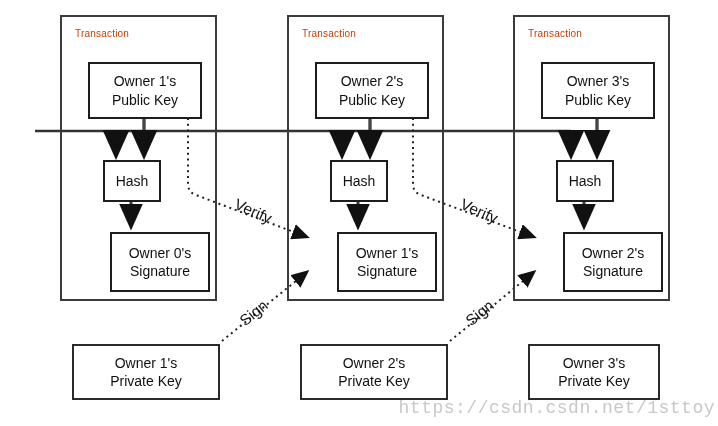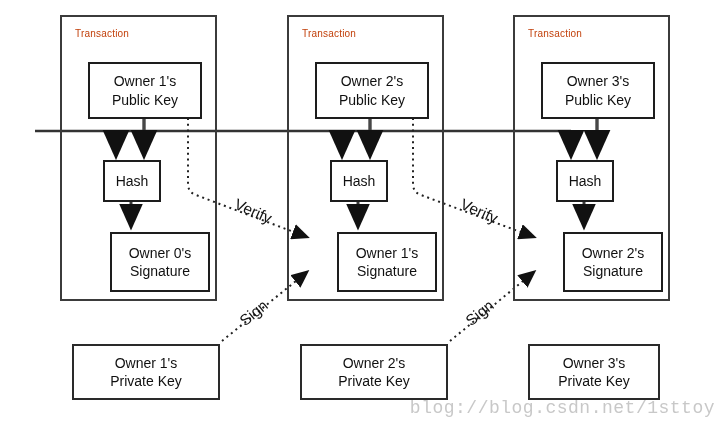--- a/index.html
+++ b/index.html
@@ -177,15 +177,15 @@
   </div>
   <div class="priv-box" style="left:300px; width:148px; height:56px">
     <span>Owner 2's</span>
     <span>Private Key</span>
   </div>
   <div class="priv-box" style="left:528px; width:132px; height:56px">
     <span>Owner 3's</span>
     <span>Private Key</span>
   </div>
 
-  <div id="watermark">blog://blog.csdn.net/1sttoy</div>
+  <div id="watermark">https://csdn.csdn.net/1sttoy</div>
 
 </div>
 
 </body></html>

